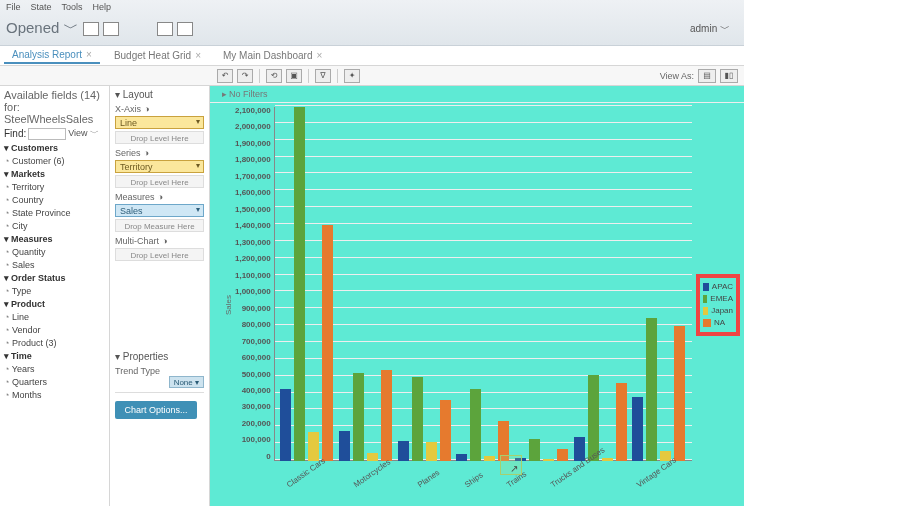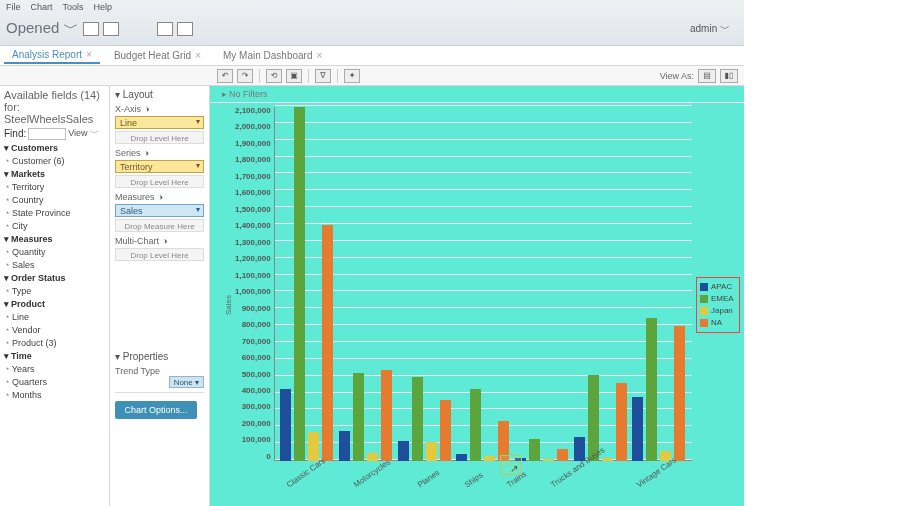--- a/index.html
+++ b/index.html
@@ -65,36 +65,36 @@
   .gline { position:absolute; left:0; right:0; height:1px; background:#eee;}
   .bars { position:absolute; left:0; right:0; bottom:8px; top:0; display:flex; justify-content:space-around; padding:0 4px;}
   .group { display:flex; align-items:flex-end; gap:3px;}
   .bar { width:11px;}
   .c-APAC { background:#1f4e9a;}
   .c-EMEA { background:#5ca43c;}
   .c-Japan { background:#e4c93e;}
   .c-NA { background:#e67a2e;}
   .xticks { position:absolute; left:0; right:0; bottom:-22px; display:flex; justify-content:space-around;}
   .xticks span { font-size:8px; color:#555; transform:rotate(-35deg); transform-origin:top left; white-space:nowrap;}
-  .legend { width:44px; border:1px solid #ef4444; align-self:center; padding:3px; margin-left:4px; font-size:8px; color:#444;}
+  .legend { width:44px; border:4px solid #ef4444; align-self:center; padding:3px; margin-left:4px; font-size:8px; color:#444;}
   .legend div { display:flex; align-items:center; gap:3px; line-height:12px;}
   .lg { width:8px; height:8px;}
 
   .cursor-overlay { position:absolute; width:22px; height:20px; border:1px solid #a7cf6d; background:rgba(180,220,130,0.2); pointer-events:none;}
   .cursor-overlay:after { content:"↖"; position:absolute; right:2px; bottom:0; font-size:10px; color:#444; transform:scaleX(-1);}
 </style>
 </head>
 <body>
 
 <div id="app">
 
   <div class="topbar">
     <div class="menus">
       <span>File</span>
-      <span>Chart</span>
+      <span>State</span>
       <span>Tools</span>
       <span>Help</span>
     </div>
     <div class="row2">
       <span class="opened">Opened ﹀</span>
       <span class="tbicon"></span>
       <span class="tbicon"></span>
       <span style="width:30px"></span>
       <span class="tbicon"></span>
       <span class="tbicon"></span>

